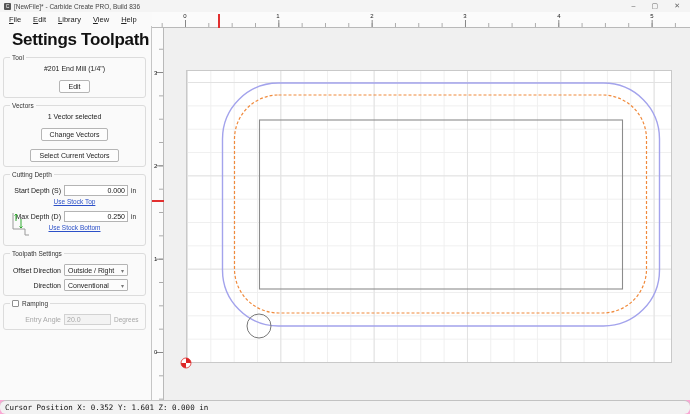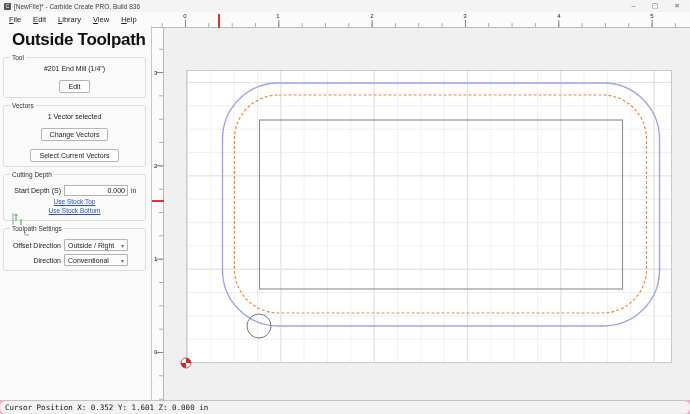--- a/index.html
+++ b/index.html
@@ -116,48 +116,53 @@
 
   <div class="menubar">
     <span class="menu-item"><u>F</u>ile</span>
     <span class="menu-item"><u>E</u>dit</span>
     <span class="menu-item"><u>L</u>ibrary</span>
     <span class="menu-item"><u>V</u>iew</span>
     <span class="menu-item"><u>H</u>elp</span>
   </div>
 
   <div class="panel">
-    <div class="panel-title">Outside Toolpath</div>
+    <div class="panel-title">Settings Toolpath</div>
 
     <div class="group">
       <span class="group-label">Tool</span>
       <div class="centered">#201 End Mill (1/4")</div>
       <div class="btn-wrap"><span class="btn">Edit</span></div>
     </div>
 
     <div class="group">
       <span class="group-label">Vectors</span>
       <div class="centered">1 Vector selected</div>
       <div class="btn-wrap"><span class="btn">Change Vectors</span></div>
       <div class="btn-wrap"><span class="btn">Select Current Vectors</span></div>
     </div>
 
-    <div class="group" style="padding-bottom:6px;">
+    <div class="group" style="padding-bottom:14px;">
       <span class="group-label">Cutting Depth</span>
       <svg class="depth-icon" width="22" height="30" viewBox="0 0 22 30">
         <path d="M4,2 L4,18 L16,18 L16,24 L20,24" fill="none" stroke="#9a9a9a" stroke-width="1"></path>
         <path d="M7,3 L7,10 M5.5,4.5 L7,3 L8.5,4.5" fill="none" stroke="#2faa2f" stroke-width="1"></path>
         <path d="M12,8 L12,17 M10.5,15.5 L12,17 L13.5,15.5" fill="none" stroke="#2faa2f" stroke-width="1"></path>
       </svg>
       <div class="frow">
         <span class="flabel">Start Depth (S)</span>
         <input class="finput right-al" value="0.000" style="">
         <span class="unit">in</span>
       </div>
       <a class="link">Use Stock Top</a>
+      <div class="frow" style="margin-top:6px;">
+        <span class="flabel">Max Depth (D)</span>
+        <input class="finput right-al" value="0.250" style="">
+        <span class="unit">in</span>
+      </div>
       <a class="link">Use Stock Bottom</a>
     </div>
 
     <div class="group">
       <span class="group-label">Toolpath Settings</span>
       <div class="frow">
         <span class="flabel">Offset Direction</span>
         <div class="combo">
           <span>Outside / Right</span>
           <span class="chev">▾</span>
@@ -167,20 +172,31 @@
       <div class="frow">
         <span class="flabel">Direction</span>
         <div class="combo">
           <span>Conventional</span>
           <span class="chev">▾</span>
         </div>
         <span class="unit"></span>
       </div>
     </div>
 
+    <div class="group">
+      <span class="group-label">
+        <span class="checkbox"></span>
+        <span>Ramping</span>
+      </span>
+      <div class="frow">
+        <span class="flabel disabled-lbl">Entry Angle</span>
+        <input class="finput disabled" value="20.0" style="">
+        <span class="unit-wide disabled-lbl">Degrees</span>
+      </div>
+    </div>
 
 
   </div>
 
   <div class="hruler">
     <span class="num" style="left:33px">0</span>
     <span class="num" style="left:126px">1</span>
     <span class="num" style="left:220px">2</span>
     <span class="num" style="left:313px">3</span>
     <span class="num" style="left:407px">4</span>

